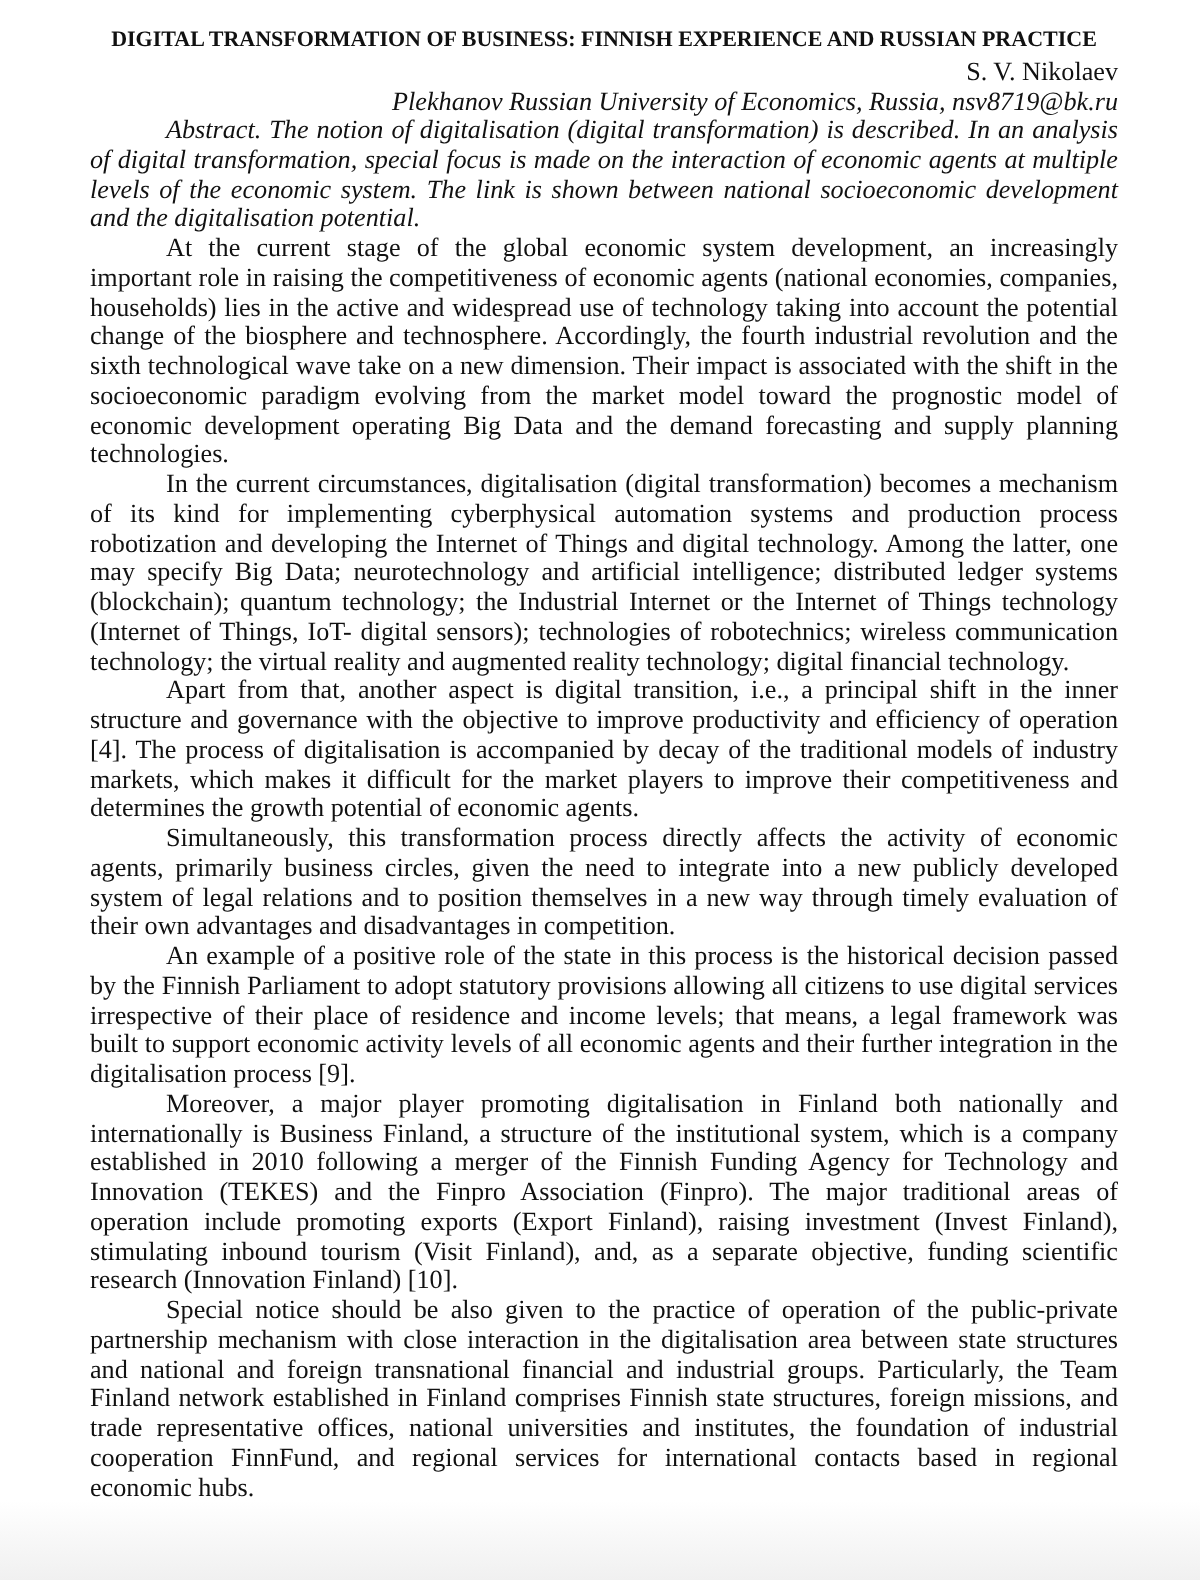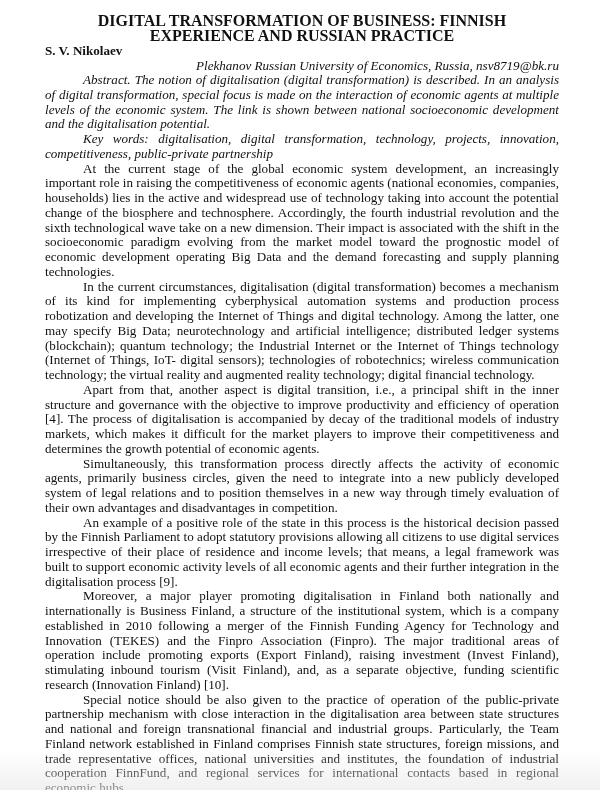--- a/index.html
+++ b/index.html
@@ -2,37 +2,36 @@
 <html><head>
 <meta charset="utf-8">
 <style>
   html, body { margin: 0; padding: 0; }
   body {
     width: 600px; height: 790px; overflow: hidden; background: #ffffff;
     font-family: "Liberation Serif", "DejaVu Serif", serif; color: #111;
     position: relative;
   }
   .page { position: absolute; left: 45px; top: 13px; width: 514px; font-size: 13.1px; line-height: 14.75px; }
-  .title { text-align: center; font-weight: bold; font-size: 16px; line-height: 15px; }
-  .author { text-align: left; font-weight: bold; line-height: 15px; }
+  .title { text-align: center; font-weight: bold; font-size: 11px; line-height: 15px; }
+  .author { text-align: right; font-weight: normal; line-height: 15px; }
   .affil { text-align: right; font-style: italic; line-height: 15px; }
   p { margin: 0; text-align: justify; text-indent: 38px; }
   .ital { font-style: italic; }
   .fade { position: absolute; left: 0; right: 0; bottom: 0; height: 40px;
     background: linear-gradient(to bottom, rgba(255,255,255,0), rgba(230,230,230,0.6)); pointer-events: none; }
 </style>
 </head>
 <body>
 
 <div class="page">
   <div class="title">DIGITAL TRANSFORMATION OF BUSINESS: FINNISH EXPERIENCE AND RUSSIAN PRACTICE</div>
   <div class="author">S. V. Nikolaev</div>
   <div class="affil">Plekhanov Russian University of Economics, Russia, nsv8719@bk.ru</div>
   <p class="ital">Abstract. The notion of digitalisation (digital transformation) is described. In an analysis of digital transformation, special focus is made on the interaction of economic agents at multiple levels of the economic system. The link is shown between national socioeconomic development and the digitalisation potential.</p>
-  <p class="ital">Key words: digitalisation, digital transformation, technology, projects, innovation, competitiveness, public-private partnership</p>
   <p>At the current stage of the global economic system development, an increasingly important role in raising the competitiveness of economic agents (national economies, companies, households) lies in the active and widespread use of technology taking into account the potential change of the biosphere and technosphere. Accordingly, the fourth industrial revolution and the sixth technological wave take on a new dimension. Their impact is associated with the shift in the socioeconomic paradigm evolving from the market model toward the prognostic model of economic development operating Big Data and the demand forecasting and supply planning technologies.</p>
   <p>In the current circumstances, digitalisation (digital transformation) becomes a mechanism of its kind for implementing cyberphysical automation systems and production process robotization and developing the Internet of Things and digital technology. Among the latter, one may specify Big Data; neurotechnology and artificial intelligence; distributed ledger systems (blockchain); quantum technology; the Industrial Internet or the Internet of Things technology (Internet of Things, IoT- digital sensors); technologies of robotechnics; wireless communication technology; the virtual reality and augmented reality technology; digital financial technology.</p>
   <p>Apart from that, another aspect is digital transition, i.e., a principal shift in the inner structure and governance with the objective to improve productivity and efficiency of operation [4]. The process of digitalisation is accompanied by decay of the traditional models of industry markets, which makes it difficult for the market players to improve their competitiveness and determines the growth potential of economic agents.</p>
   <p>Simultaneously, this transformation process directly affects the activity of economic agents, primarily business circles, given the need to integrate into a new publicly developed system of legal relations and to position themselves in a new way through timely evaluation of their own advantages and disadvantages in competition.</p>
   <p>An example of a positive role of the state in this process is the historical decision passed by the Finnish Parliament to adopt statutory provisions allowing all citizens to use digital services irrespective of their place of residence and income levels; that means, a legal framework was built to support economic activity levels of all economic agents and their further integration in the digitalisation process [9].</p>
   <p>Moreover, a major player promoting digitalisation in Finland both nationally and internationally is Business Finland, a structure of the institutional system, which is a company established in 2010 following a merger of the Finnish Funding Agency for Technology and Innovation (TEKES) and the Finpro Association (Finpro). The major traditional areas of operation include promoting exports (Export Finland), raising investment (Invest Finland), stimulating inbound tourism (Visit Finland), and, as a separate objective, funding scientific research (Innovation Finland) [10].</p>
   <p>Special notice should be also given to the practice of operation of the public-private partnership mechanism with close interaction in the digitalisation area between state structures and national and foreign transnational financial and industrial groups. Particularly, the Team Finland network established in Finland comprises Finnish state structures, foreign missions, and trade representative offices, national universities and institutes, the foundation of industrial cooperation FinnFund, and regional services for international contacts based in regional economic hubs.</p>
 </div>
 <div class="fade"></div>
 

